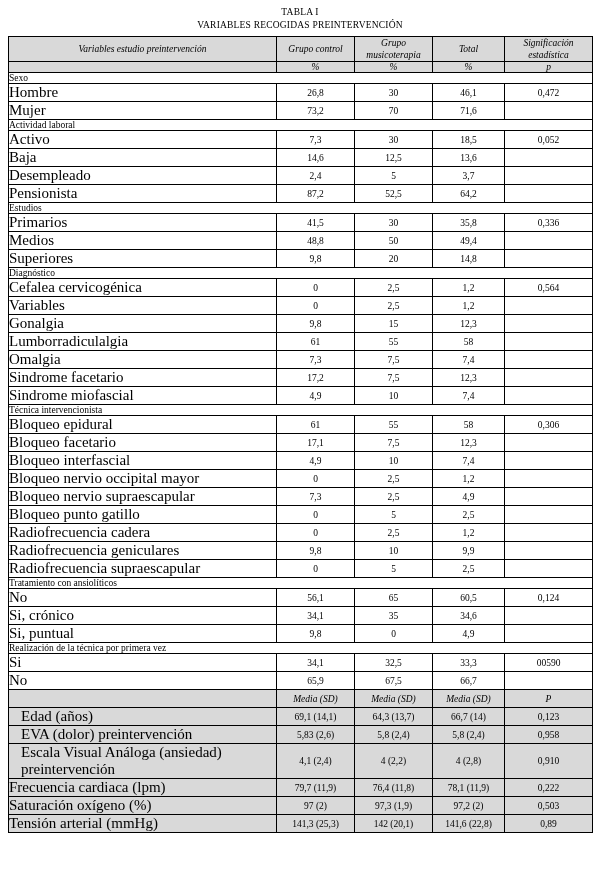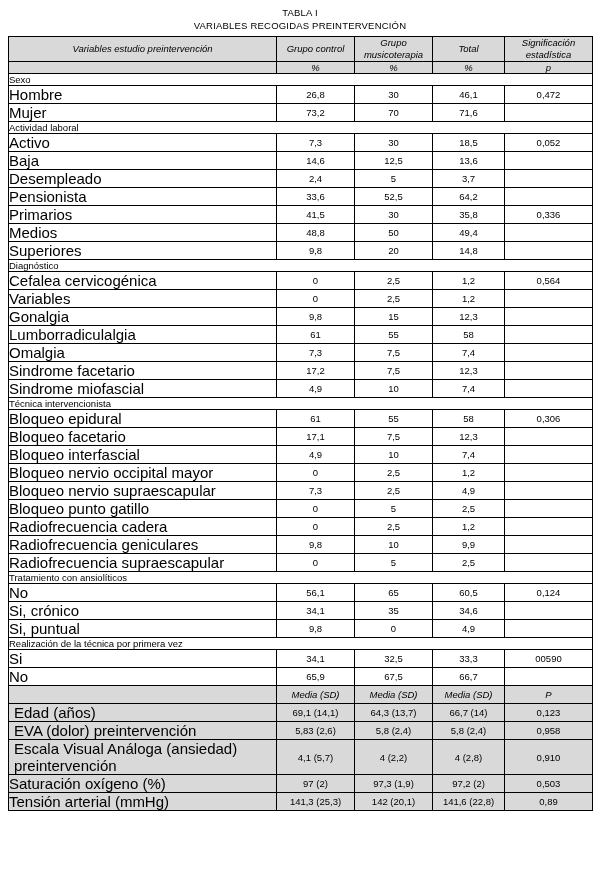--- a/index.html
+++ b/index.html
@@ -11,20 +11,21 @@
     width: 600px;
     height: 896px;
     font-family: "Liberation Sans", sans-serif;
     color: #000;
     -webkit-font-smoothing: antialiased;
   }
   .page {
     width: 600px;
     box-sizing: border-box;
     padding: 6px 8px 0 8px;
+    font-family: Liberation Serif, serif;
   }
   .title-block {
     text-align: center;
     font-size: 9.5px;
     line-height: 13px;
     margin-bottom: 4px;
   }
   .title-block .t1 { letter-spacing: 0.2px; }
   .title-block .t2 { letter-spacing: 0.2px; }
 
@@ -64,21 +65,21 @@
     padding: 3px 4px 3px 5px;
     text-align: left;
   }
   .label-cell {
     font-size: 15px;
     padding: 3px 4px 3px 14px;
     text-align: left;
   }
   .label-cell.bold {
     font-weight: normal;
-    padding-left: 5px;
+    padding-left: 12px;
   }
   .val-cell {
     text-align: center;
     font-size: 9.5px;
     padding: 3px 2px;
   }
   .shaded {
     background: #d9d9d9;
   }
   .italic { font-style: italic; }
@@ -152,24 +153,27 @@
         </tr>
         <tr>
           <td class="label-cell">Desempleado</td>
           <td class="val-cell">2,4</td>
           <td class="val-cell">5</td>
           <td class="val-cell">3,7</td>
           <td class="val-cell">&nbsp;</td>
         </tr>
         <tr>
           <td class="label-cell">Pensionista</td>
-          <td class="val-cell">33,6</td>
+          <td class="val-cell">87,2</td>
           <td class="val-cell">52,5</td>
           <td class="val-cell">64,2</td>
           <td class="val-cell">&nbsp;</td>
+        </tr>
+        <tr>
+          <td class="section-cell" colspan="5">Estudios</td>
         </tr>
         <tr>
           <td class="label-cell">Primarios</td>
           <td class="val-cell">41,5</td>
           <td class="val-cell">30</td>
           <td class="val-cell">35,8</td>
           <td class="val-cell">0,336</td>
         </tr>
         <tr>
           <td class="label-cell">Medios</td>
@@ -360,24 +364,31 @@
         </tr>
         <tr>
           <td class="label-cell shaded bold">EVA (dolor) preintervención</td>
           <td class="val-cell shaded">5,83 (2,6)</td>
           <td class="val-cell shaded">5,8 (2,4)</td>
           <td class="val-cell shaded">5,8 (2,4)</td>
           <td class="val-cell shaded">0,958</td>
         </tr>
         <tr>
           <td class="label-cell shaded bold">Escala Visual Análoga (ansiedad) preintervención</td>
-          <td class="val-cell shaded">4,1 (5,7)</td>
+          <td class="val-cell shaded">4,1 (2,4)</td>
           <td class="val-cell shaded">4 (2,2)</td>
           <td class="val-cell shaded">4 (2,8)</td>
           <td class="val-cell shaded">0,910</td>
+        </tr>
+        <tr>
+          <td class="label-cell shaded ">Frecuencia cardiaca (lpm)</td>
+          <td class="val-cell shaded">79,7 (11,9)</td>
+          <td class="val-cell shaded">76,4 (11,8)</td>
+          <td class="val-cell shaded">78,1 (11,9)</td>
+          <td class="val-cell shaded">0,222</td>
         </tr>
         <tr>
           <td class="label-cell shaded ">Saturación oxígeno (%)</td>
           <td class="val-cell shaded">97 (2)</td>
           <td class="val-cell shaded">97,3 (1,9)</td>
           <td class="val-cell shaded">97,2 (2)</td>
           <td class="val-cell shaded">0,503</td>
         </tr>
         <tr>
           <td class="label-cell shaded ">Tensión arterial (mmHg)</td>

